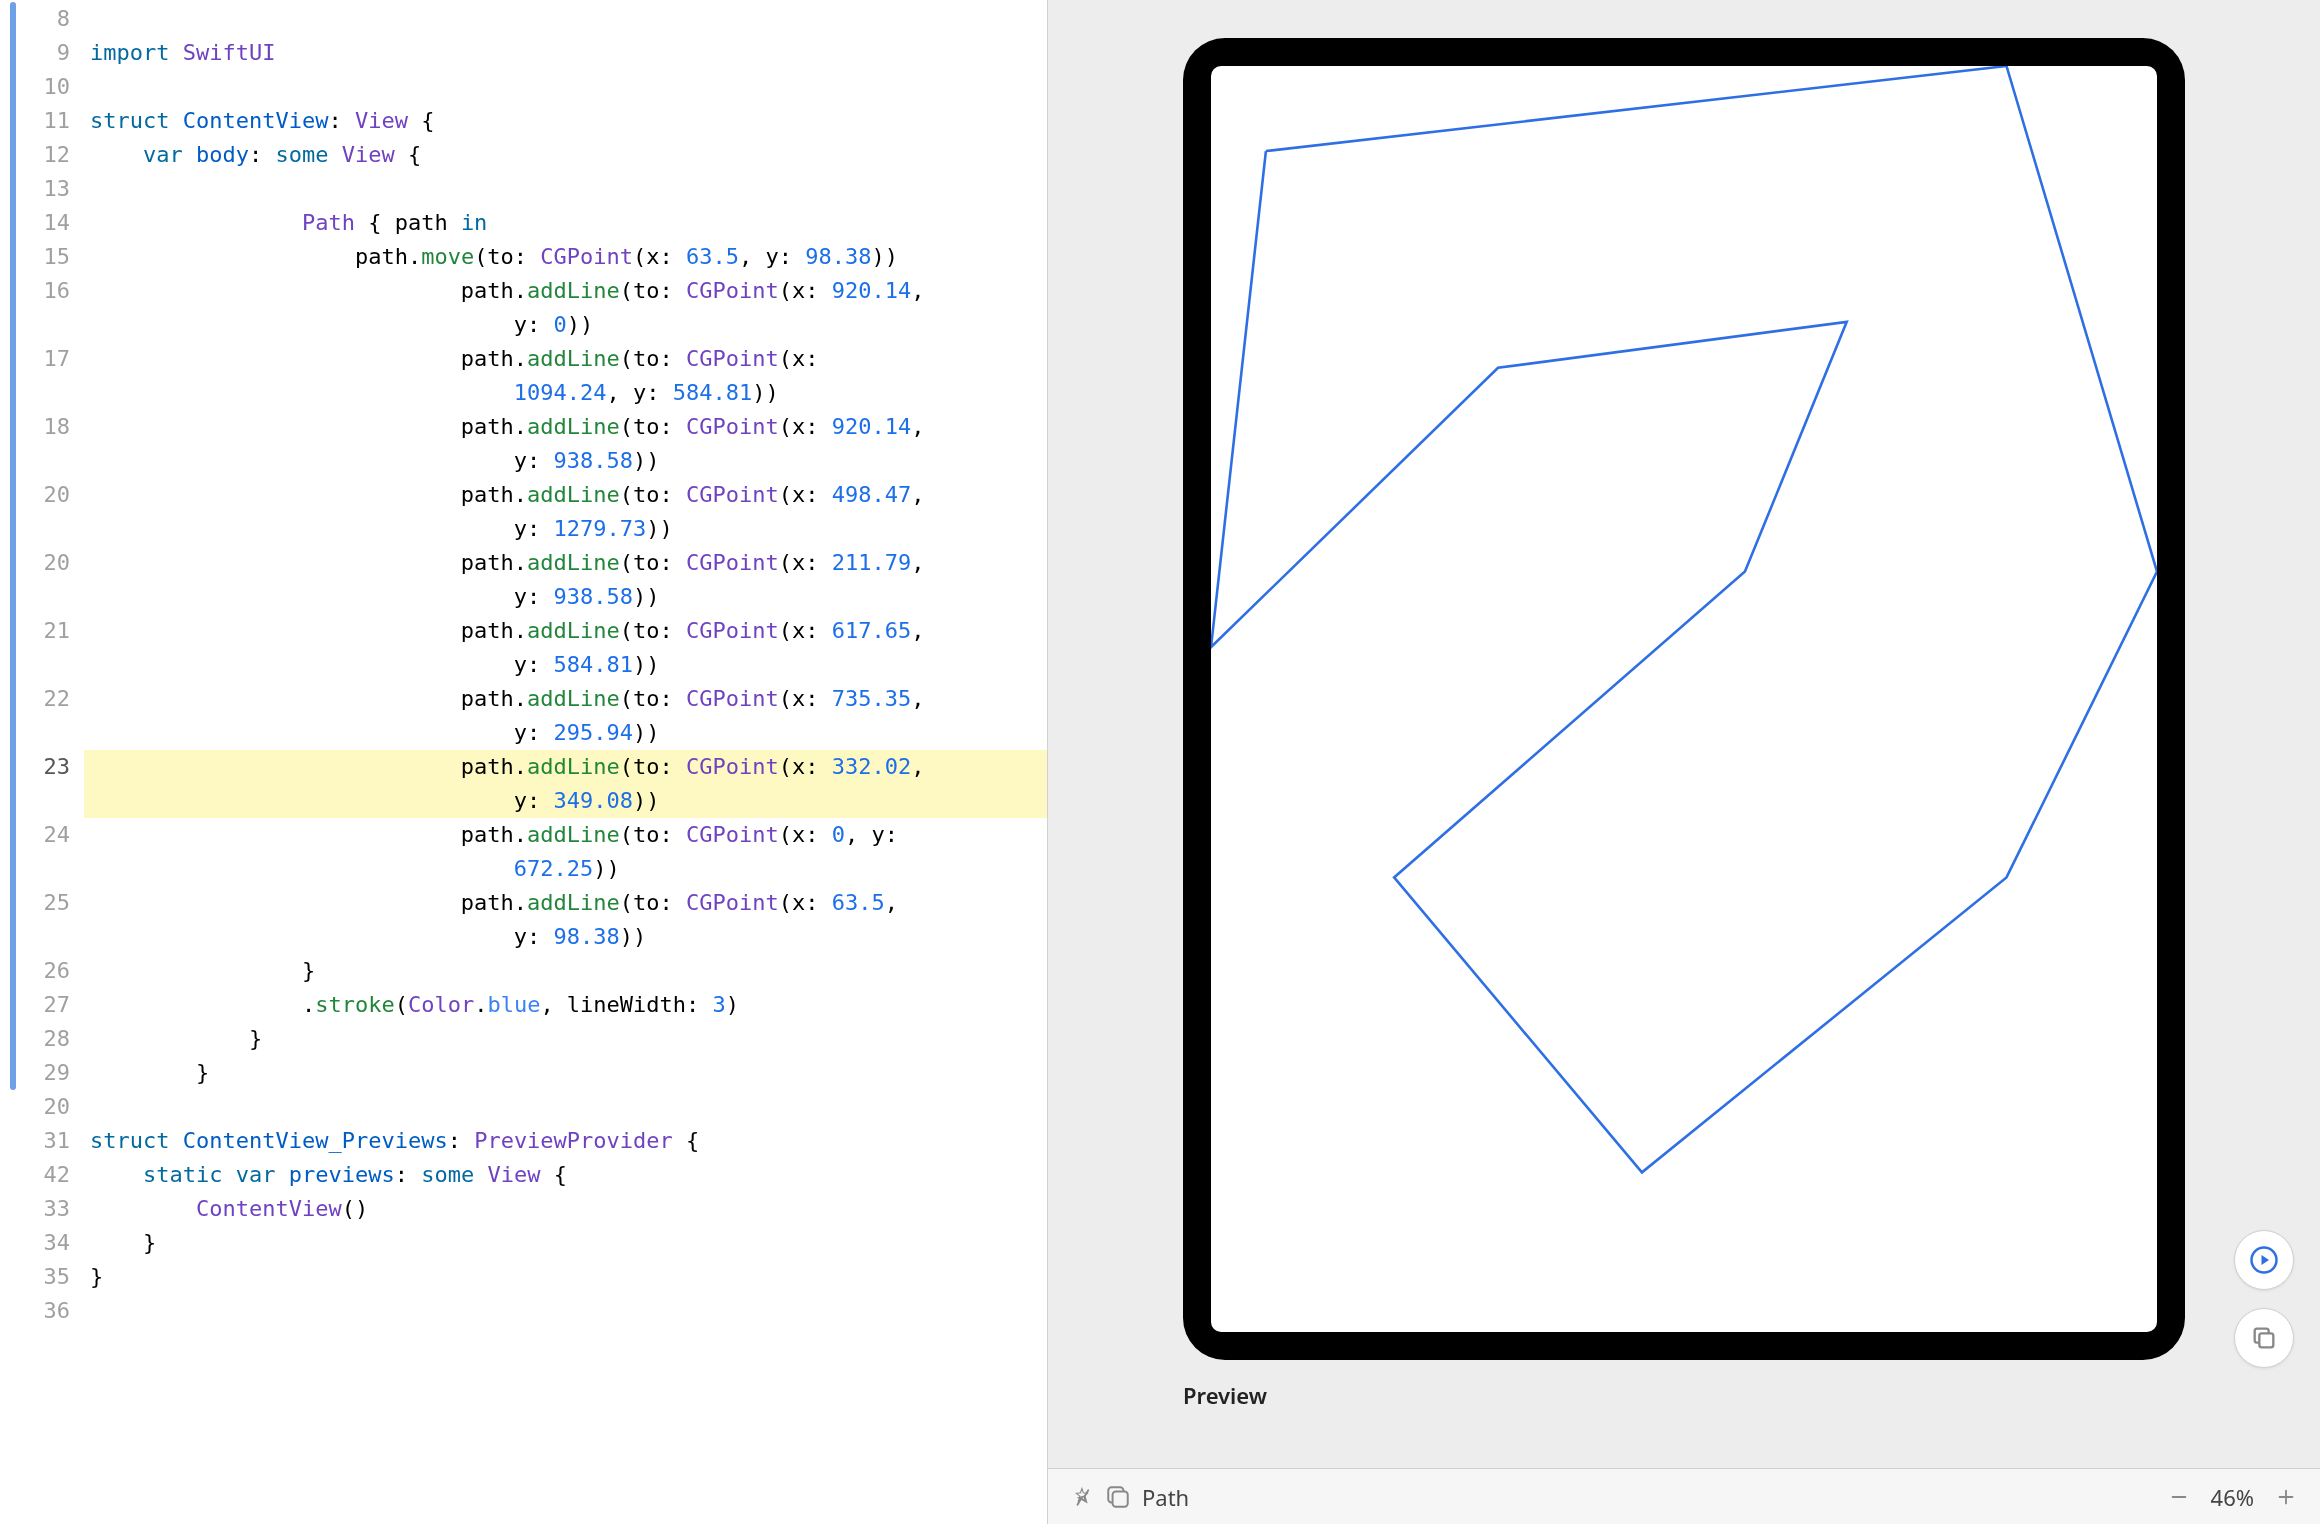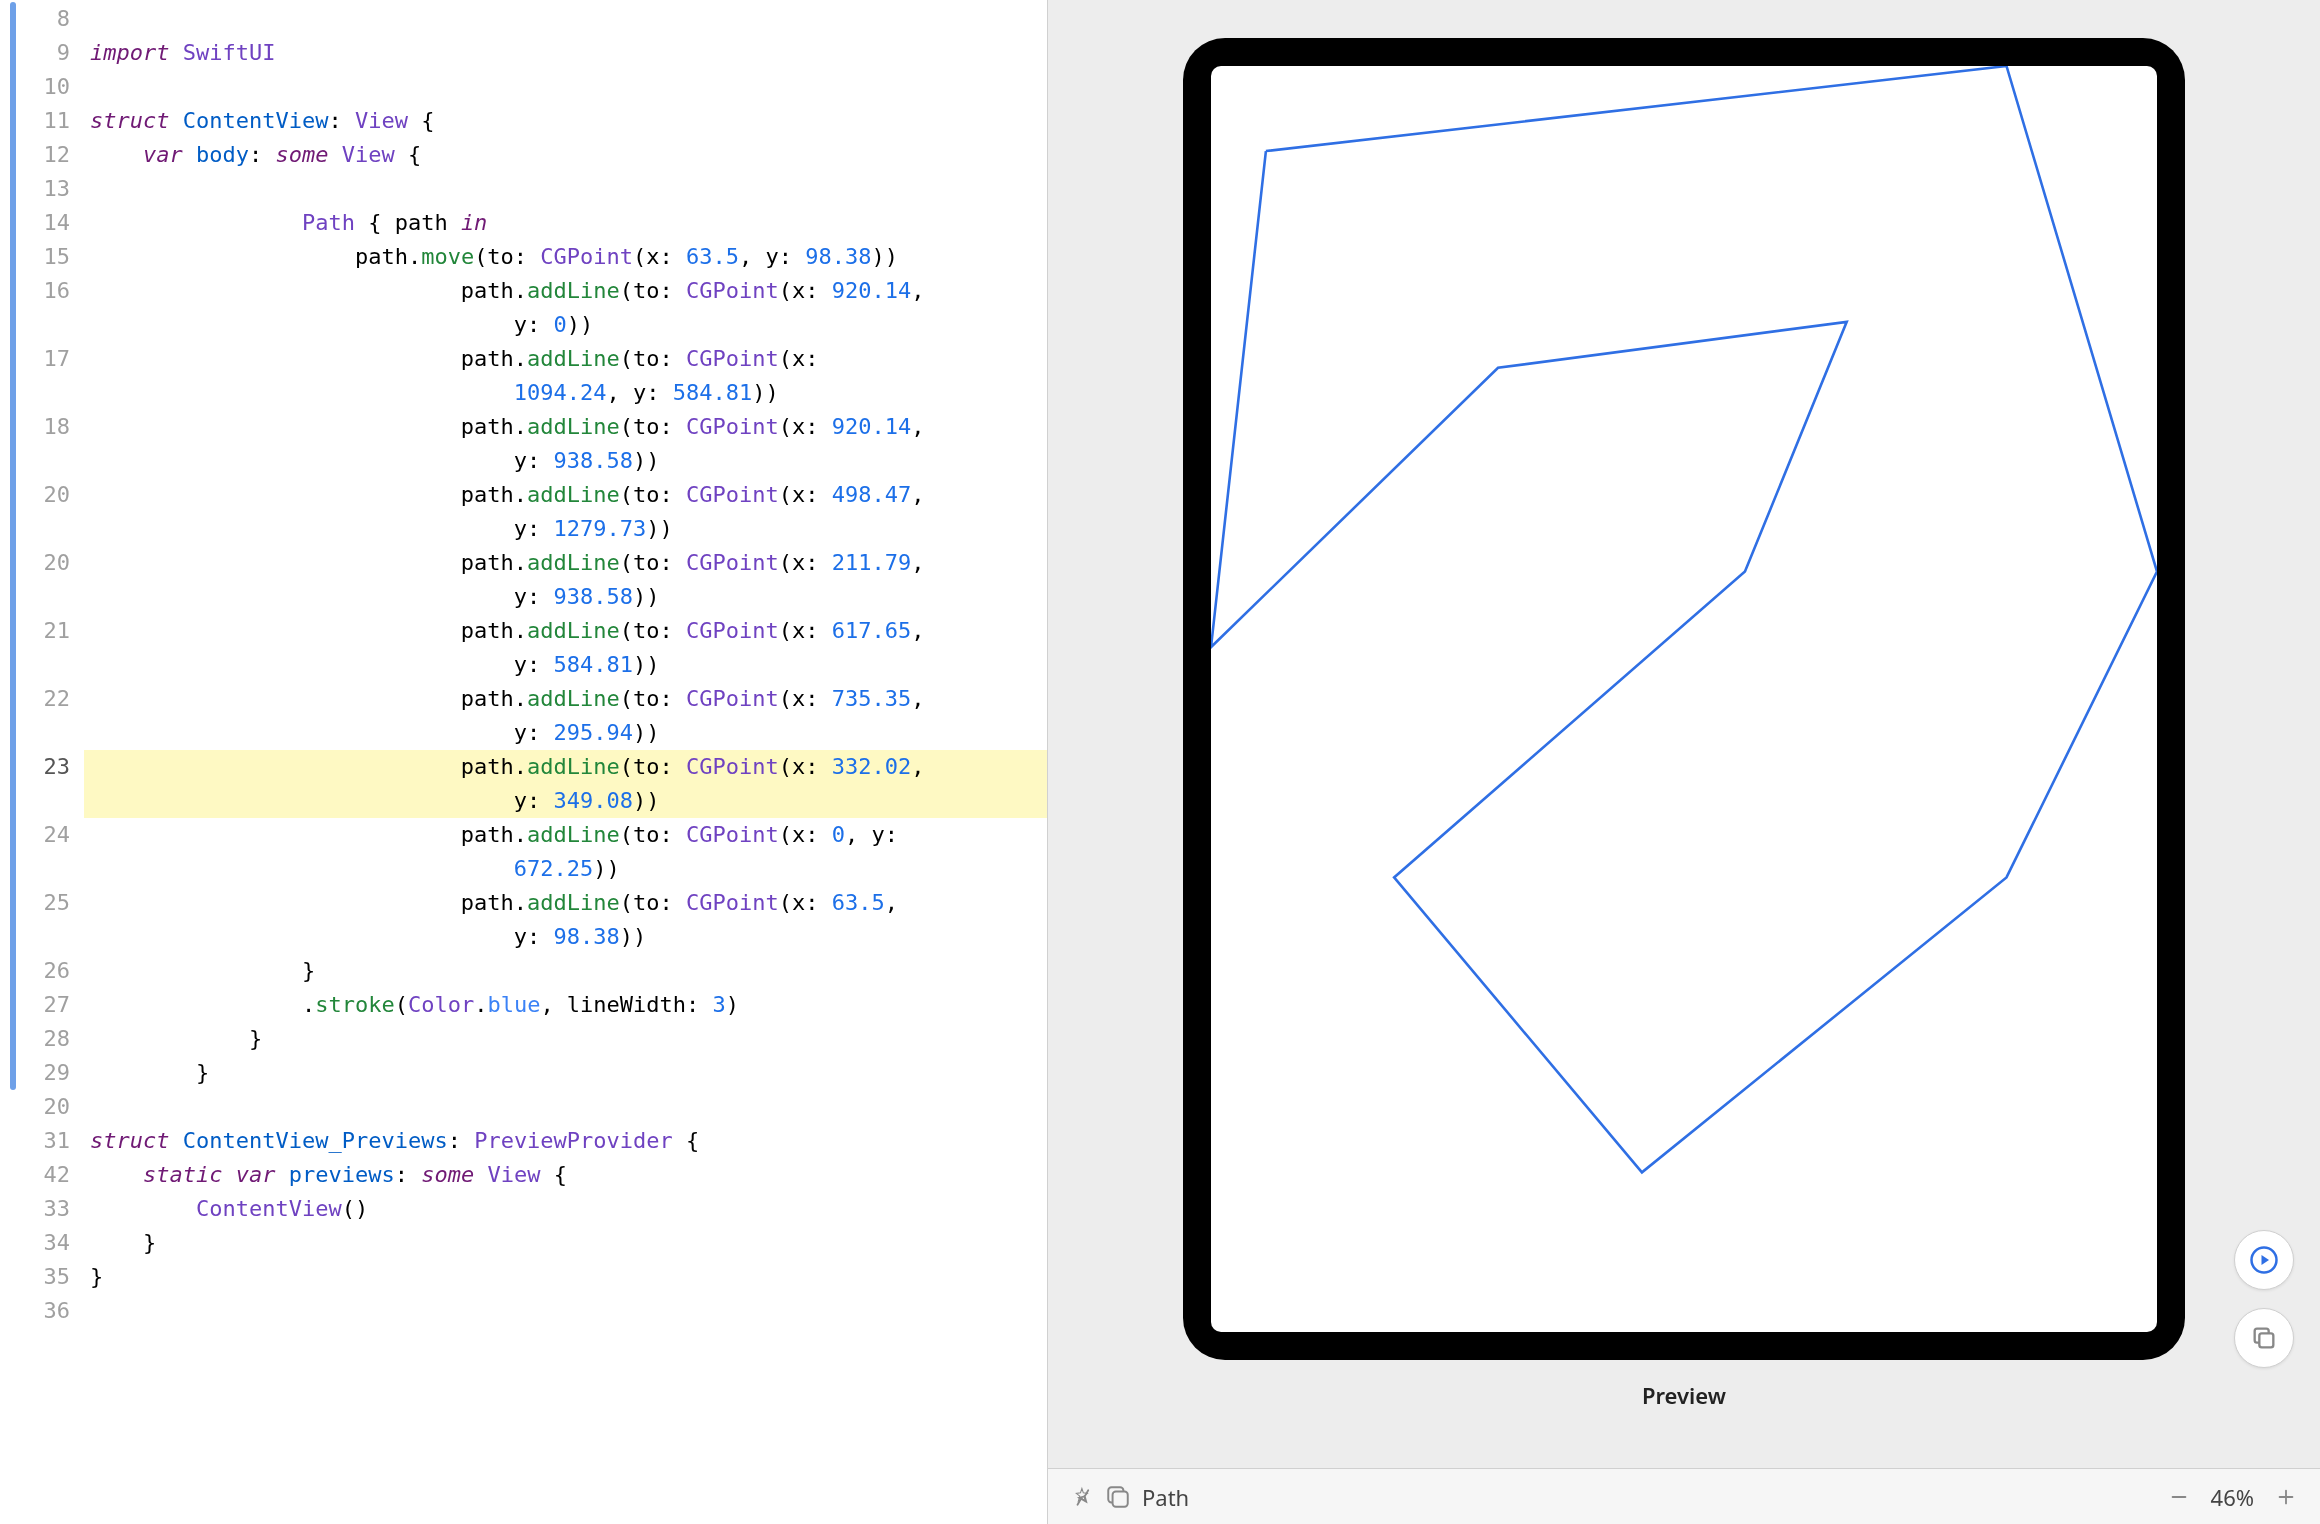--- a/index.html
+++ b/index.html
@@ -46,21 +46,21 @@
     .gutter div { height: 34px; }
     .code {
       flex: 1;
       padding-top: 2px;
       line-height: 34px;
       white-space: pre;
       color: #000;
     }
     .code .line { height: 34px; }
     .code .line.highlight { background: #fef9c3; margin-left:-6px; padding-left:6px; }
-    .kw { color: #701a75; font-style: italic; }
+    .kw { color: #0369a1; }
     .type { color: #6f42c1; }
     .id { color: #3b82f6; }
     .func { color: #22863a; }
     .num { color: #1c6fe8; text-align: center; }
     .decl { color: #005cc5; }
     .preview-pane {
       flex: 1;
       background: #ededed;
       display: flex;
       flex-direction: column;
@@ -81,21 +81,21 @@
     .screen {
       background: #fff;
       border-radius: 10px;
       width: 946px;
       height: 1266px;
       position: relative;
       overflow: hidden;
     }
     .screen svg { width: 100%; height: 100%; }
     .preview-label {
-      text-align: center;
+      text-align: left;
       font-family: -apple-system, system-ui, sans-serif;
       font-size: 22px;
       font-weight: 600;
       color: #222;
       margin-top: 20px;
       margin-bottom: 20px;
     }
     .floating-btns {
       position: absolute;
       right: 26px;

